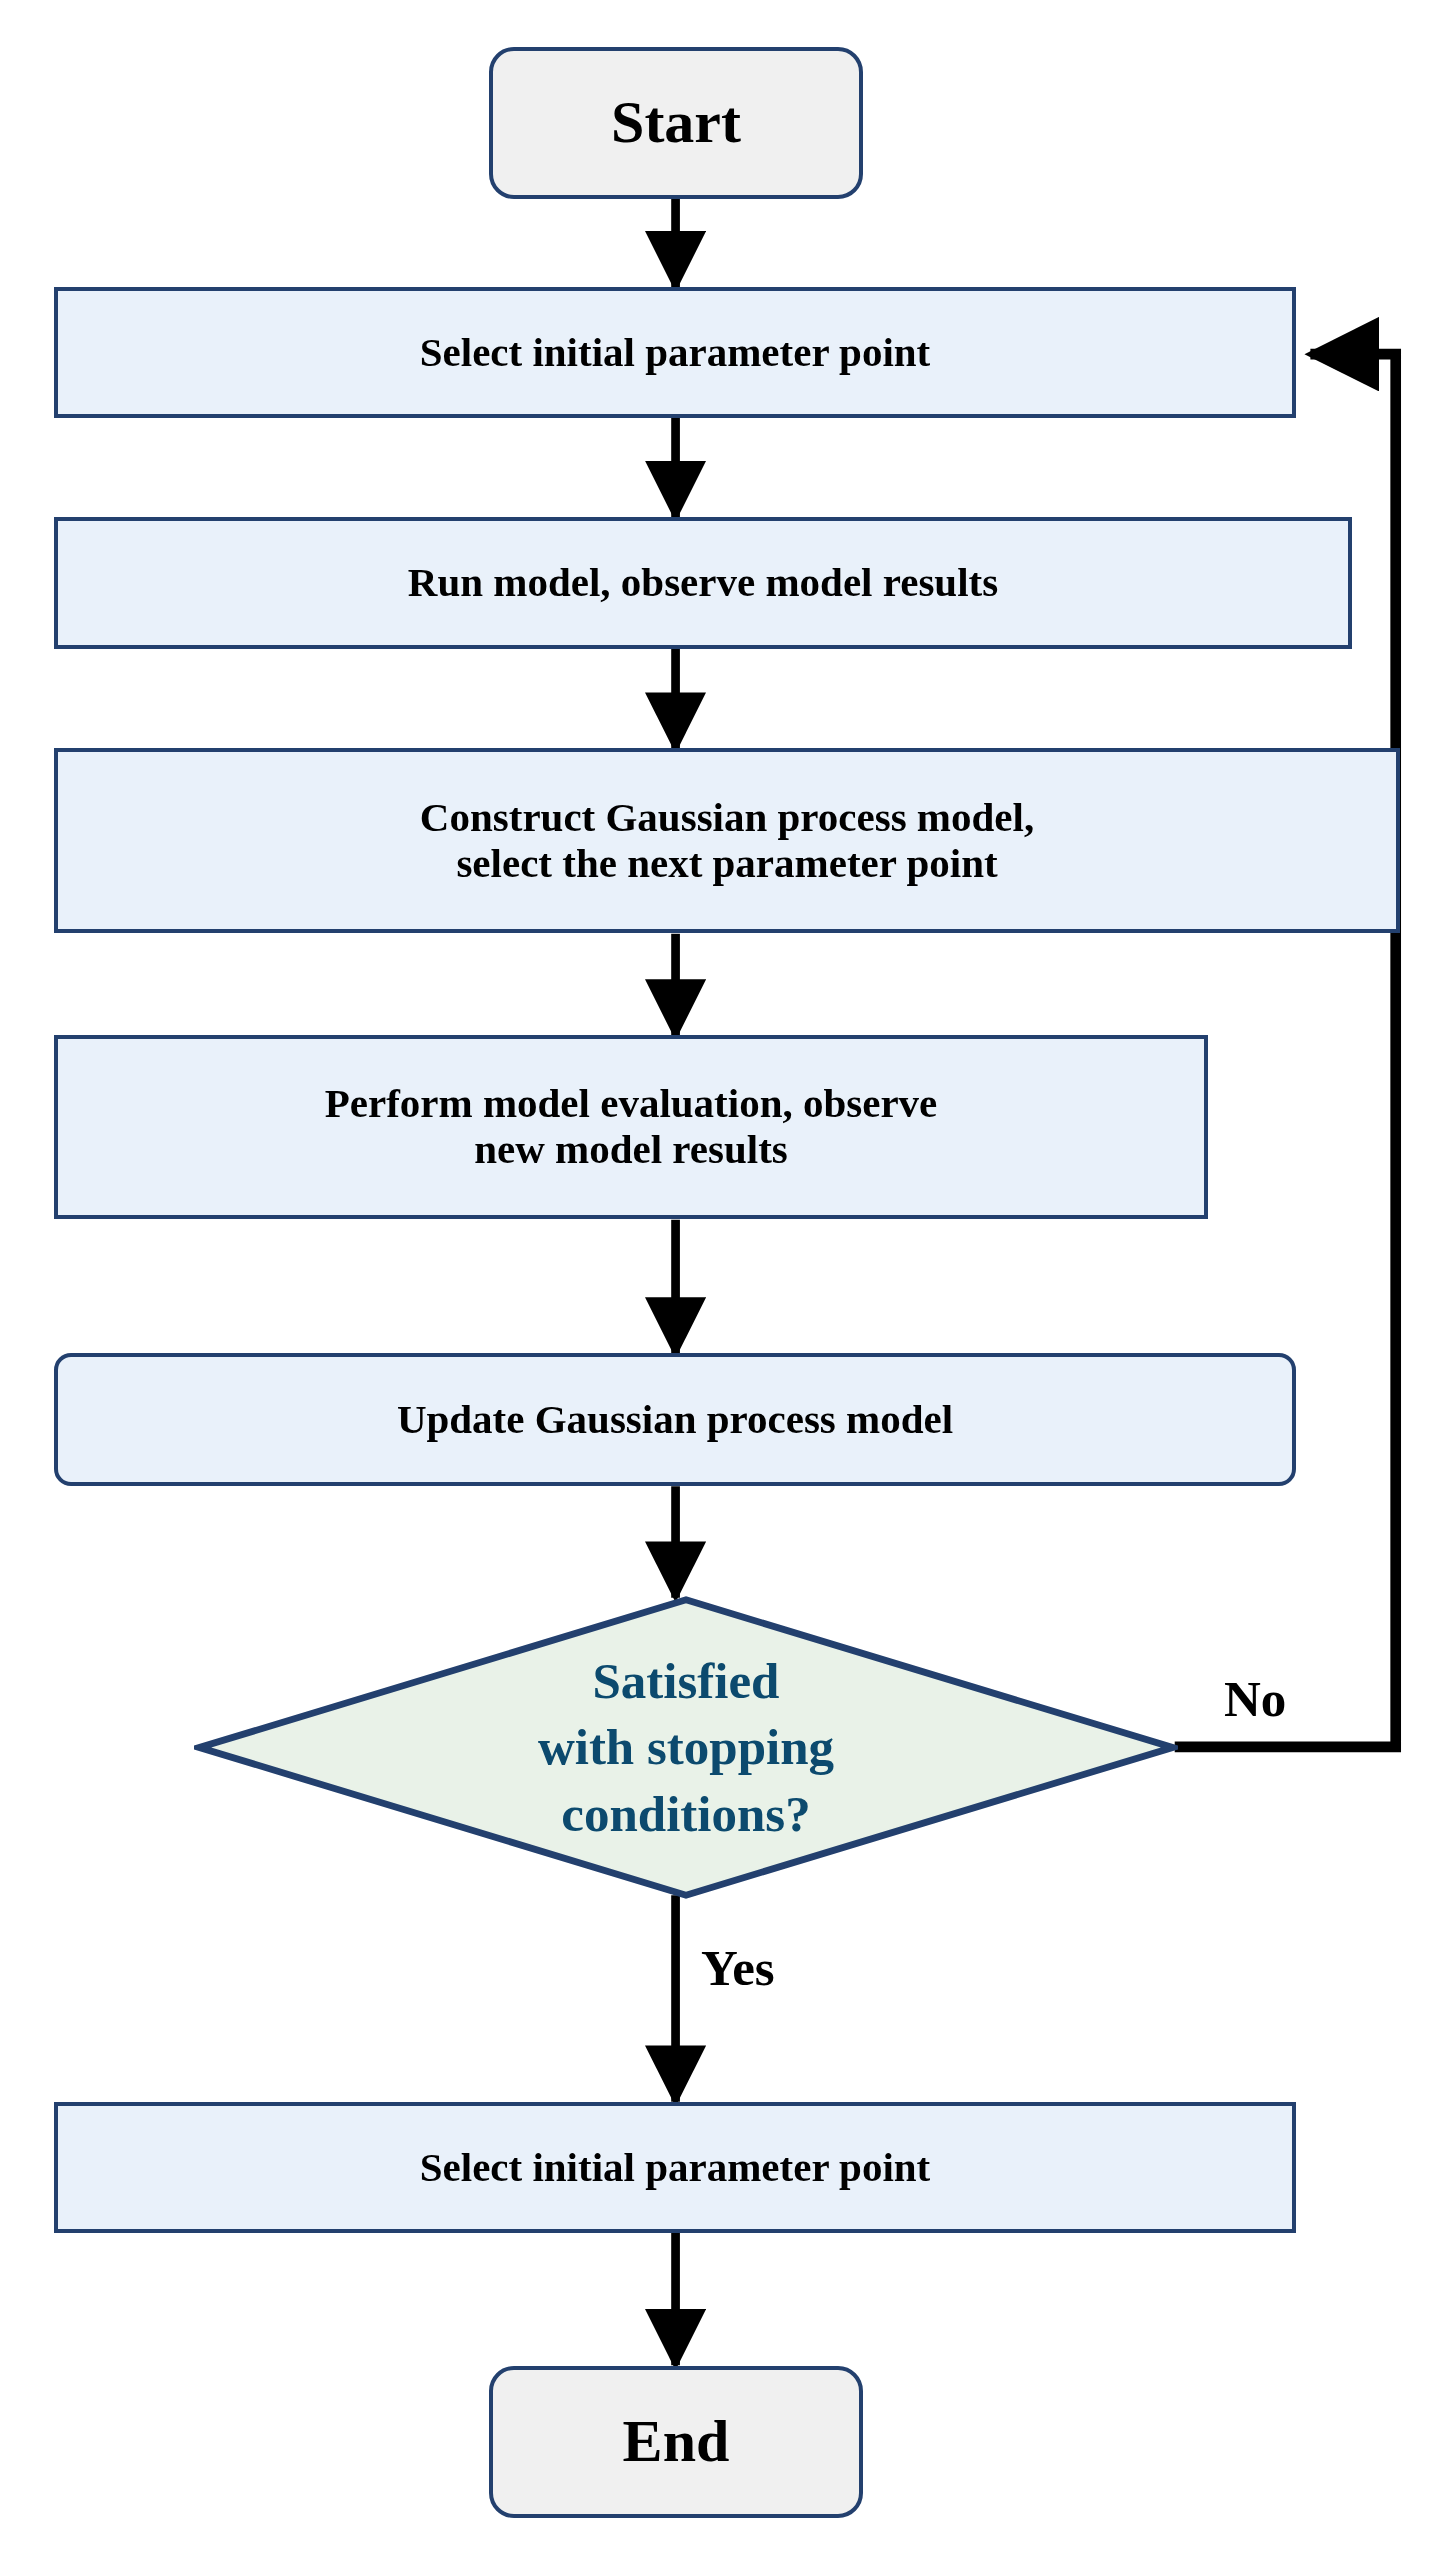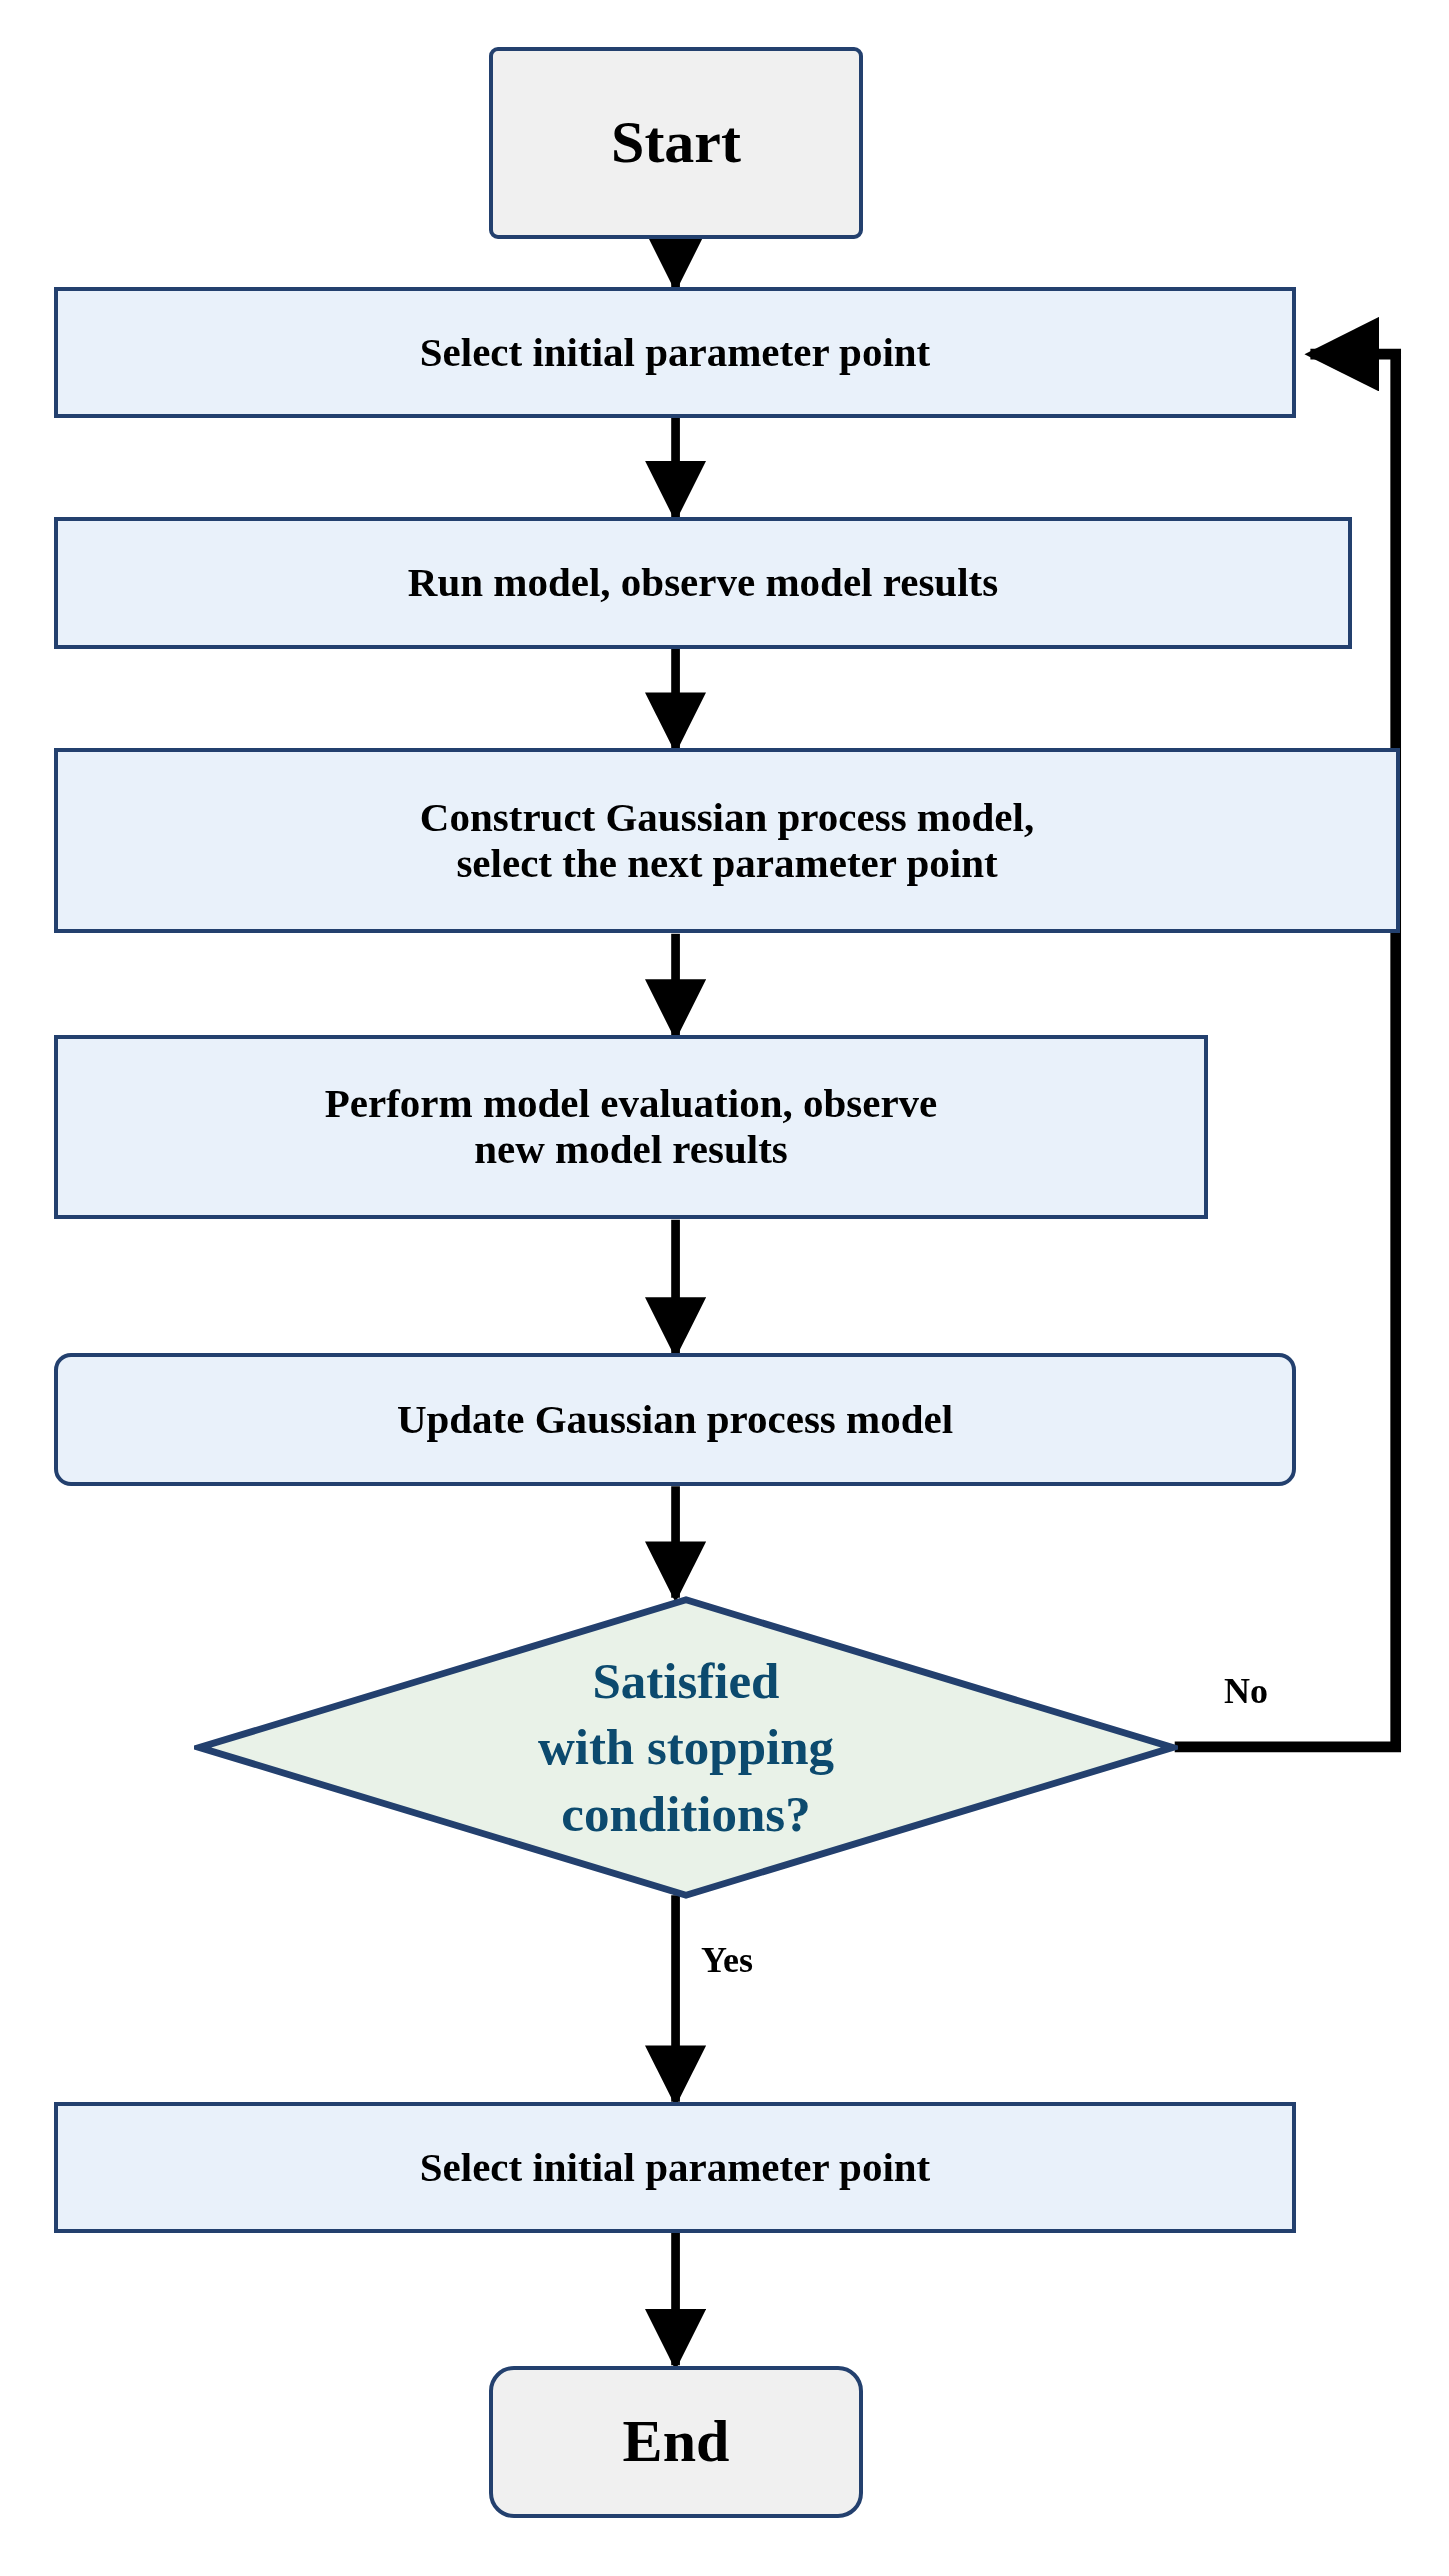--- a/index.html
+++ b/index.html
@@ -59,21 +59,21 @@
     text-align: center;
     font-weight: bold;
     font-size: 51px;
     line-height: 1.30;
     color: #0c4a6e;
     white-space: pre-line;
   }
   .edge-label {
     position: absolute;
     font-weight: bold;
-    font-size: 36px;
+    font-size: 51px;
     color: #000000;
     white-space: nowrap;
   }
   #wires {
     position: absolute;
     left: 0;
     top: 0;
     width: 1449px;
     height: 2576px;
     pointer-events: none;
@@ -103,21 +103,21 @@
 
     <line x1="697" y1="1533" x2="697" y2="1648" stroke="#000000" stroke-width="9" marker-end="url(#arrow)"></line>
 
     <line x1="697" y1="1955" x2="697" y2="2168" stroke="#000000" stroke-width="9" marker-end="url(#arrow)"></line>
 
     <line x1="697" y1="2303" x2="697" y2="2440" stroke="#000000" stroke-width="9" marker-end="url(#arrow)"></line>
 
     <path d="M 1212 1802 L 1440 1802 L 1440 365 L 1352 365" fill="none" stroke="#000000" stroke-width="11" marker-end="url(#arrow)"></path>
   </svg>
 
-  <div class="node terminal" style="left:489px; top:47px; width:374px; height:192px;border-radius:9px;">
+  <div class="node terminal" style="left:489px; top:47px; width:374px; height:152px;">
     <span>Start</span>
   </div>
 
   <div class="node process" style="left:54px; top:287px; width:1242px; height:131px;">
     <span>Select initial parameter point</span>
   </div>
 
   <div class="node process" style="left:54px; top:517px; width:1298px; height:132px;">
     <span>Run model, observe model results</span>
   </div>

